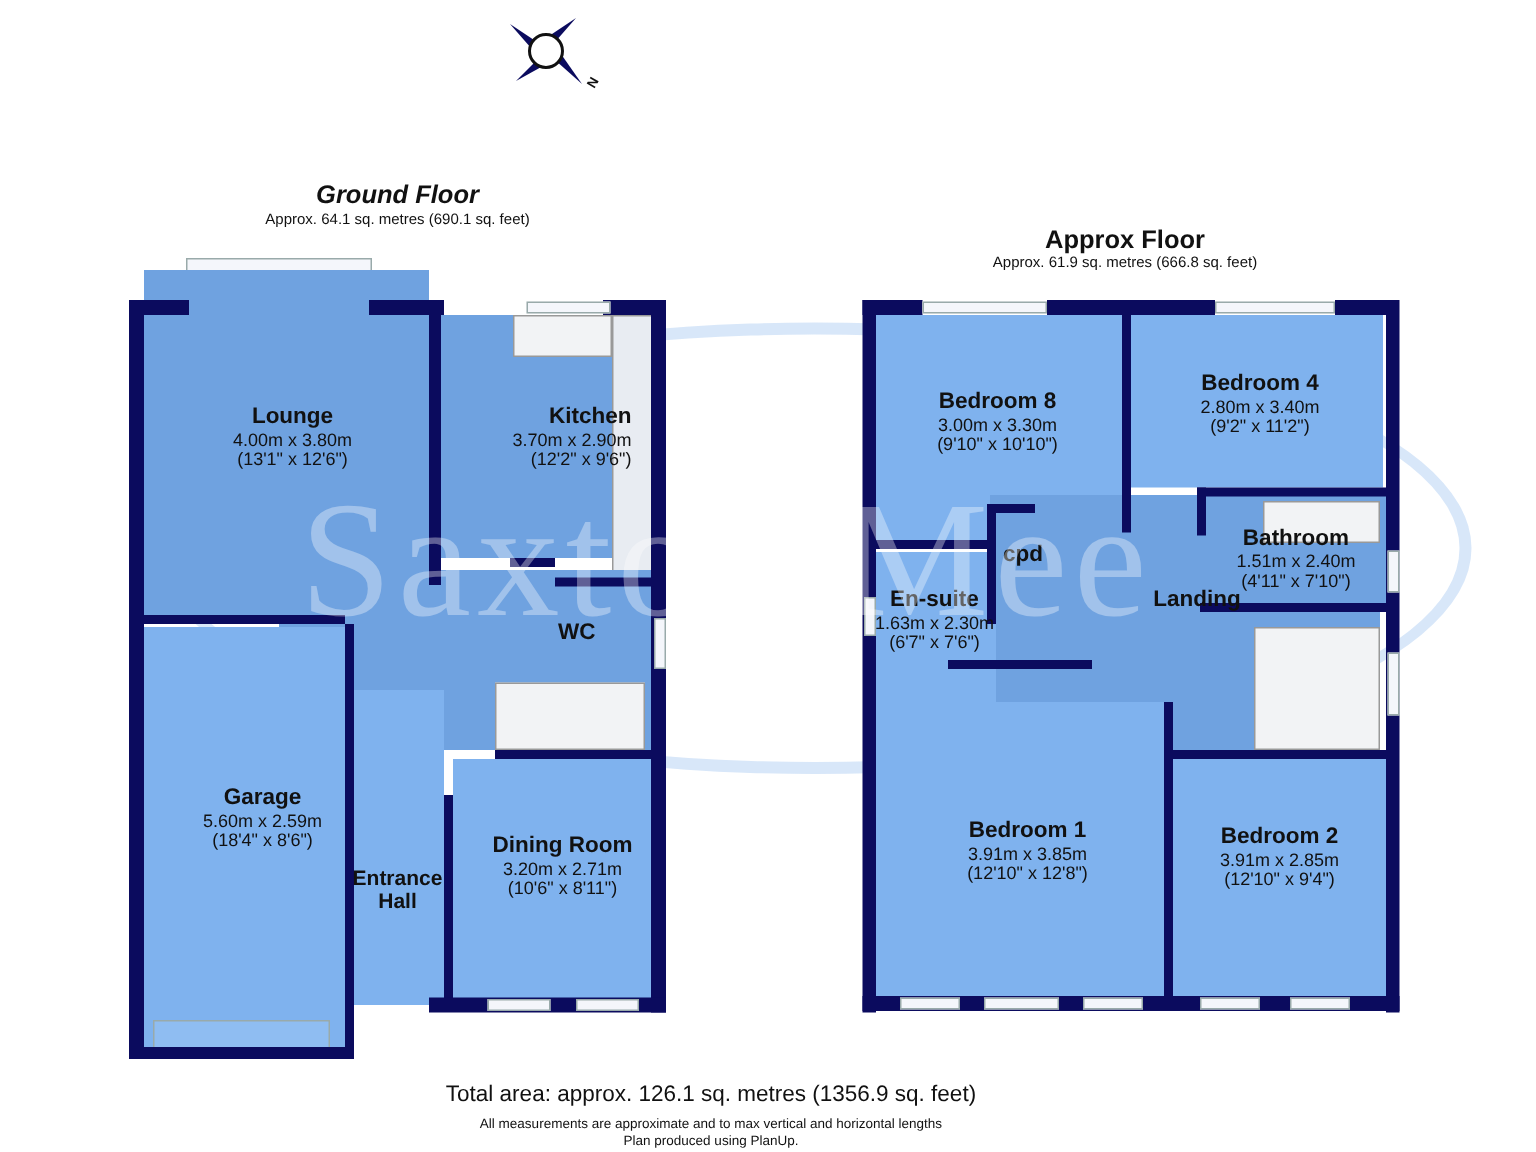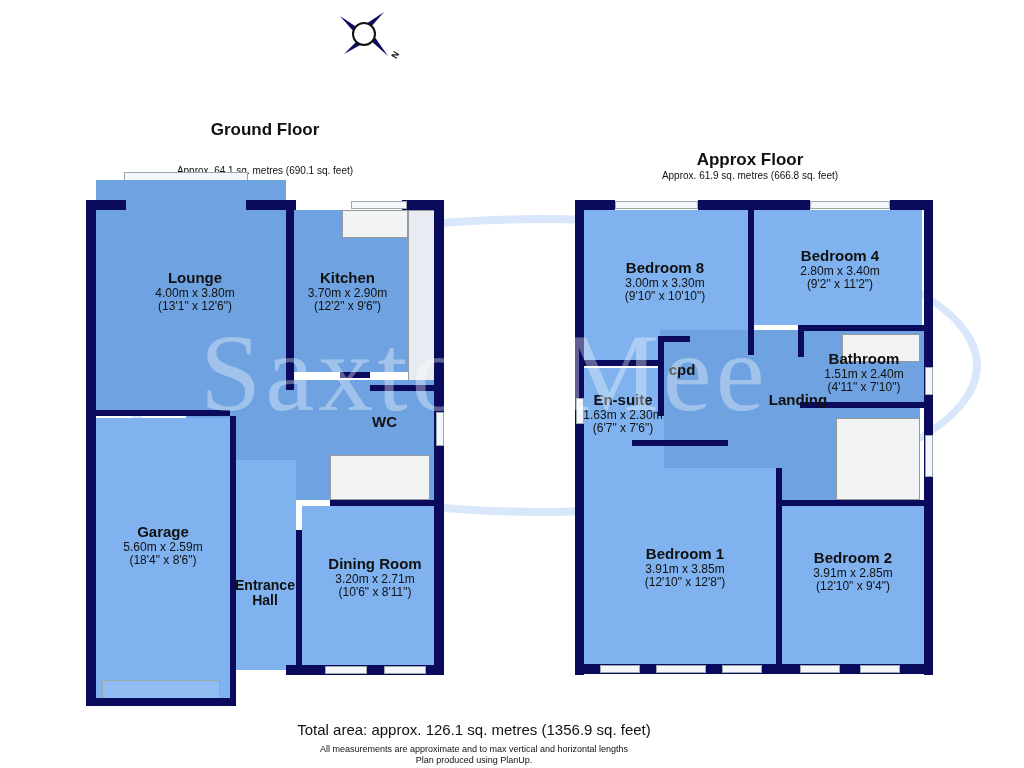--- a/index.html
+++ b/index.html
@@ -28,22 +28,22 @@
     <polygon points="48,6 34,22 30,18" fill="#0b0b5e"></polygon>
     <polygon points="8,48 22,34 26,38" fill="#0b0b5e"></polygon>
     <polygon points="52,50 34,34 38,30" fill="#0b0b5e"></polygon>
     <circle cx="28" cy="28" r="11" fill="#fff" stroke="#111" stroke-width="2"></circle>
   </svg>
 </div>
 <div class="abs" style="left:392px;top:50px;font-size:9px;font-weight:bold;transform:rotate(-60deg);">N</div>
 
 <div class="abs" style="left:105px;top:215px;width:860px;height:285px;border-radius:50%;border:8px solid rgba(190,215,245,0.6);"></div>
 
-<div class="floor-title" style="left:150px;top:120px;width:230px;">Ground Floor</div>
-<div class="floor-sub" style="left:140px;top:141px;width:250px;margin-top:24px;">Approx. 64.1 sq. metres (690.1 sq. feet)</div>
+<div class="floor-title" style="left:150px;top:120px;width:230px;font-style:italic;">Ground Floor</div>
+<div class="floor-sub" style="left:140px;top:141px;width:250px;">Approx. 64.1 sq. metres (690.1 sq. feet)</div>
 
 <div>
 
   <div class="win" style="left:124px;top:172px;width:124px;height:32px;"></div>
 
   <div class="room dark" style="left:96px;top:180px;width:190px;height:232px;"></div>
   <div class="room dark" style="left:294px;top:210px;width:115px;height:162px;"></div>
   <div class="fixture" style="left:342px;top:210px;width:66px;height:28px;"></div>
   <div class="fixture" style="left:408px;top:210px;width:28px;height:190px;background:#e8ecf2;"></div>
   <div class="room dark" style="left:186px;top:380px;width:250px;height:120px;"></div>
@@ -70,29 +70,29 @@
   <div class="win" style="left:325px;top:666px;width:42px;height:8px;"></div>
   <div class="win" style="left:384px;top:666px;width:42px;height:8px;"></div>
   <div class="win" style="left:351px;top:201px;width:56px;height:8px;"></div>
   <div class="win" style="left:436px;top:412px;width:8px;height:34px;"></div>
 
   <div class="label" style="left:120px;top:270px;width:150px;">
     <span class="n">Lounge</span>
       <span class="m">4.00m x 3.80m</span>
       <span class="i">(13'1" x 12'6")</span>
   </div>
-  <div class="label" style="left:290px;top:270px;width:115px;">
+  <div class="label" style="left:306px;top:270px;width:115px;text-align:right;">
     <span class="n">Kitchen</span>
       <span class="m">3.70m x 2.90m</span>
       <span class="i">(12'2" x 9'6")</span>
   </div>
   <div class="label" style="left:362px;top:414px;width:45px;">
     <span class="n">WC</span>
   </div>
-  <div class="label" style="left:96px;top:524px;width:134px;">
+  <div class="label" style="left:108px;top:524px;width:134px;">
     <span class="n">Garage</span>
       <span class="m">5.60m x 2.59m</span>
       <span class="i">(18'4" x 8'6")</span>
   </div>
   <div class="label" style="left:228px;top:578px;width:74px;">
     <span class="n" style="font-size:14px;">Entrance Hall</span>
   </div>
   <div class="label" style="left:320px;top:556px;width:110px;">
     <span class="n">Dining Room</span>
       <span class="m">3.20m x 2.71m</span>

